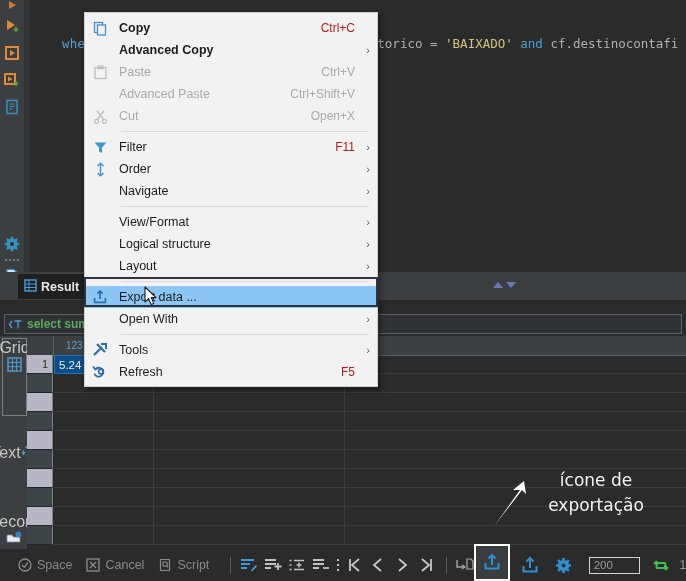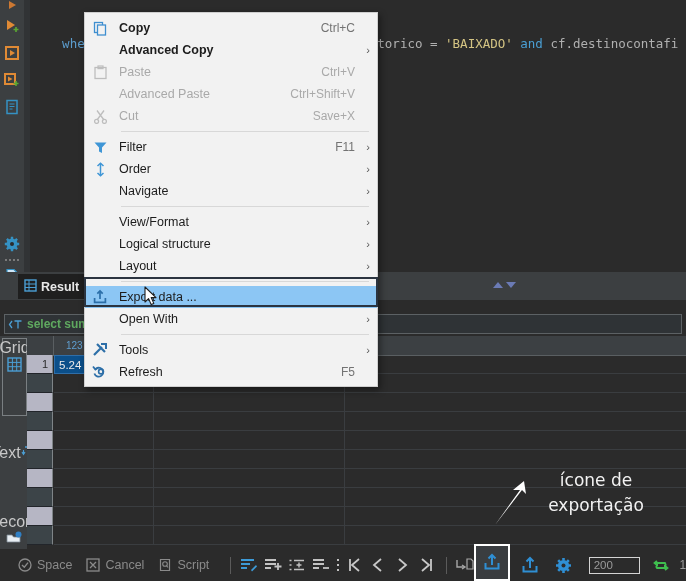--- a/index.html
+++ b/index.html
@@ -26,21 +26,21 @@
 
   
   #context-menu{
     left:84px;top:12px;width:292px;background:#f2f2f2;
     border:1px solid #cfcfcf;box-shadow:2px 3px 7px rgba(0,0,0,.45);
     font-size:12.5px;color:#1c1c1c;padding:4px 0 3px 0;
   }
   .mi{height:22px;display:flex;align-items:center;position:relative;cursor:default;}
   .mi .ico{width:30px;display:flex;align-items:center;justify-content:center;flex:0 0 30px;}
   .mi .lbl{flex:1 1 auto;padding-left:4px;}
-  .mi .acc{color:#737373;font-size:12px;padding-right:6px;white-space:nowrap;}
+  .mi .acc{color:#b91c1c;font-size:12px;padding-right:6px;white-space:nowrap;}
   .mi .arw{width:14px;text-align:center;color:#5a5a5a;font-size:11px;padding-right:2px;}
   .mi.disabled .lbl,.mi.disabled .acc{color:#a9a9a9;}
   .mi.bold .lbl{font-weight:bold;}
   .sep{height:1px;background:#d8d8d8;margin:4px 8px 4px 36px;}
   .mi.sel{background:#8cc6f4;}
   #sel-frame{left:84px;top:277px;width:290px;height:26px;border:2px solid #2b3440;pointer-events:none;}
 
   
   #results-panel{left:0;top:272px;width:686px;height:309px;background:#2b2b2b;}
   #tabstrip{left:0;top:272px;width:686px;height:28px;background:#3c3f41;}
@@ -538,21 +538,21 @@
     </div>
     <div class="mi disabled">
       <span class="ico">
         <svg width="15" height="15" viewBox="0 0 15 15">
           <path d="M4 1.5 L11 11 M11 1.5 L4 11" stroke="#bdbdbd" stroke-width="1.3" fill="none"></path>
           <circle cx="3.6" cy="12.4" r="2" fill="none" stroke="#bdbdbd" stroke-width="1.3"></circle>
           <circle cx="11.4" cy="12.4" r="2" fill="none" stroke="#bdbdbd" stroke-width="1.3"></circle>
         </svg>
       </span>
       <span class="lbl">Cut</span>
-      <span class="acc">Save+X</span>
+      <span class="acc">Open+X</span>
       <span class="arw"></span>
     </div>
     <div class="sep"></div>
     <div class="mi">
       <span class="ico">
         <svg width="15" height="15" viewBox="0 0 15 15">
           <path d="M1.5 2.5 h12 L9 7.6 v5.4 L6 11.4 V7.6 Z" fill="#3f96d6"></path>
         </svg>
       </span>
       <span class="lbl">Filter</span>

